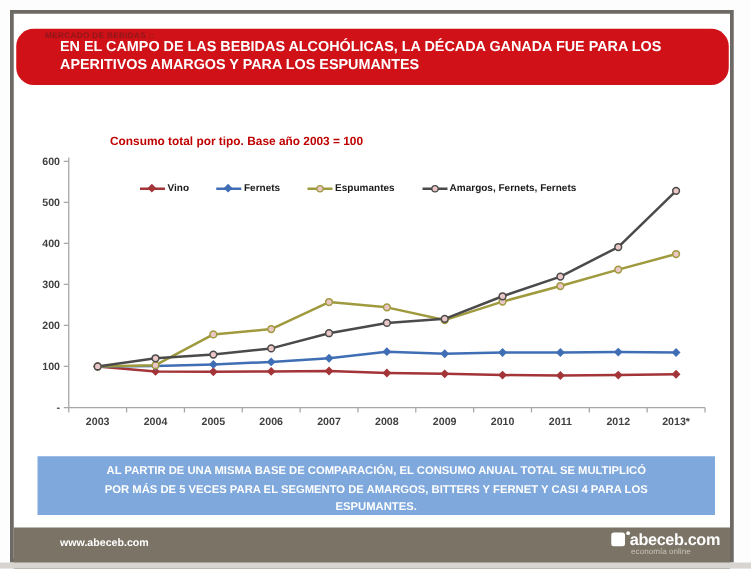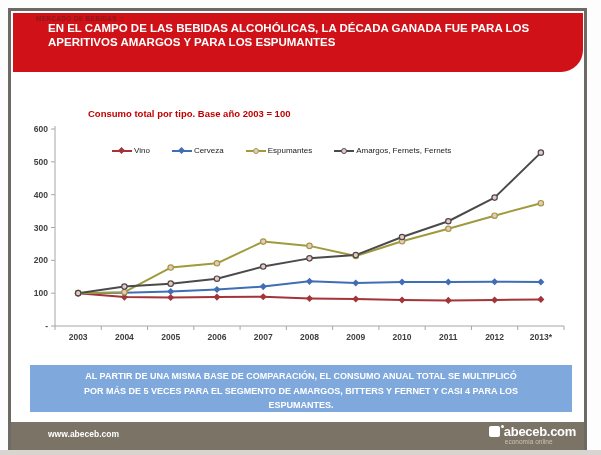--- a/index.html
+++ b/index.html
@@ -3,35 +3,35 @@
 <meta charset="utf-8">
 <style>
   * { margin:0; padding:0; box-sizing:border-box; }
   html,body { width:601px; height:455px; background:#fdfdfd; overflow:hidden;
               font-family:"Liberation Sans", sans-serif; position:relative; }
 
   .slide { position:absolute; left:8px; top:8px; width:579px; height:442px;
            border:3px solid #6d6a66; background:#fff; }
 
   
-  .banner { position:absolute; left:2px; top:2px; width:570px; height:59px;
-            background:#d01117; border-bottom-right-radius:22px; }
+  .banner { position:absolute; left:2px; top:12px; width:570px; height:45px;
+            background:#d01117; border-bottom-right-radius:22px;border-radius:14px; }
   .kicker { position:absolute; left:23px; top:2px; font-size:6.5px; font-weight:bold;
             color:#8c181b; letter-spacing:.3px; }
   .banner-title { position:absolute; left:35px; top:9px; width:505px;
             color:#fff; font-size:11.5px; font-weight:bold; line-height:13.5px; }
 
   
   .chart-title { position:absolute; left:77px; top:84px; color:#c00000;
             font-size:9.5px; font-weight:bold;margin-top:13px; }
   .chart-svg { position:absolute; left:17px; top:111px; }
   .legend { position:absolute; left:101px; top:135px; display:flex; gap:22px;
             align-items:center; }
   .legend-item { display:flex; align-items:center; gap:2px;
-            font-size:8px; font-weight:normal; color:#1a1a1a; white-space:nowrap;text-align:right; }
+            font-size:8px; font-weight:bold; color:#1a1a1a; white-space:nowrap;text-align:right; }
   .sw { position:relative; width:20px; height:9px; flex:0 0 20px; }
   .sw-line { position:absolute; left:0; right:0; top:3.5px; height:2px; }
   .sw-marker { position:absolute; left:7px; top:1.5px; width:6px; height:6px; }
   .sw-marker.diamond { transform:rotate(45deg); width:5px; height:5px; top:2px; }
   .sw-marker.circle, .sw-marker.circle-open { border-radius:50%; border:1.2px solid; }
 
   
   .callout { position:absolute; left:19px; top:354px; width:542px; height:47px;
              background:#7fa8dc; color:#fff; font-size:9px; font-weight:bold;
              text-align:center; line-height:14.5px; padding:4px 51px 0; }
@@ -161,21 +161,21 @@
           <span class="sw-line" style="background: rgb(163, 52, 56);"></span>
           <span class="sw-marker diamond" style="background: rgb(163, 52, 56);"></span>
         </span>
         <span>Vino</span>
       </div>
       <div class="legend-item">
         <span class="sw">
           <span class="sw-line" style="background: rgb(63, 110, 181);"></span>
           <span class="sw-marker diamond" style="background: rgb(63, 110, 181);"></span>
         </span>
-        <span>Cerveza</span>
+        <span>Fernets</span>
       </div>
       <div class="legend-item">
         <span class="sw">
           <span class="sw-line" style="background: rgb(160, 154, 62);"></span>
           <span class="sw-marker circle" style="background: rgb(234, 198, 198); border-color: rgb(160, 154, 62);"></span>
         </span>
         <span>Espumantes</span>
       </div>
       <div class="legend-item">
         <span class="sw">

